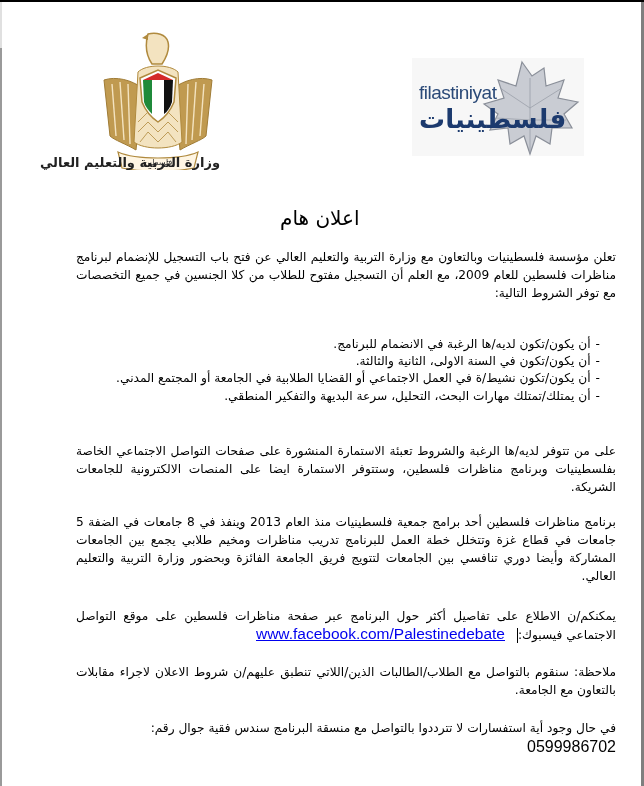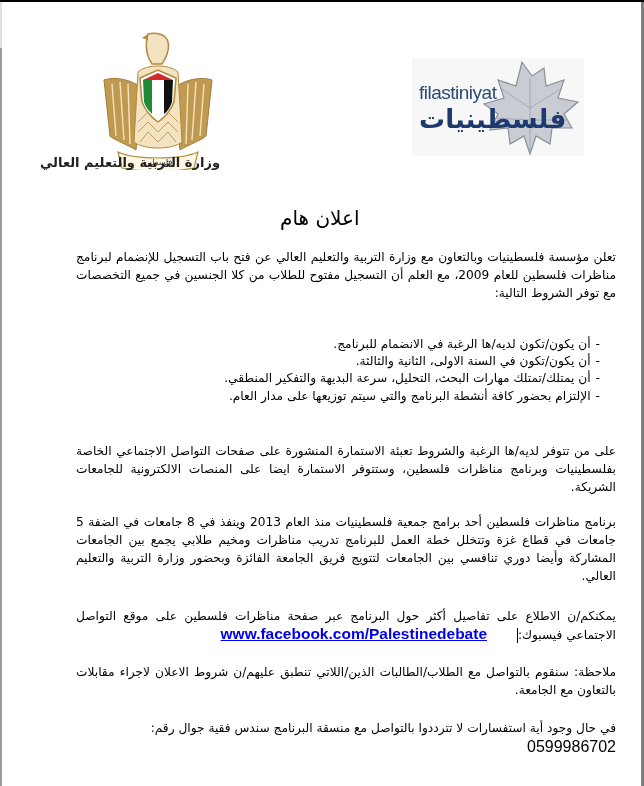--- a/index.html
+++ b/index.html
@@ -22,21 +22,21 @@
     .title { position: absolute; left: 280px; top: 206px; width: 120px; text-align: left; direction: rtl; font-size: 20px; }
 
     .para { position: absolute; right: 28px; direction: rtl; text-align: justify; text-align-last: right; font-family: "DejaVu Sans", sans-serif; font-size: 12.2px; line-height: 18px; margin: 0; }
     .p1 { top: 248px; width: 540px; }
     .conditions { position: absolute; right: 28px; top: 320px; width: 560px; direction: rtl; list-style: none; margin: 16px; padding: 0; font-size: 12.2px; line-height: 17.2px; }
     .conditions li { white-space: nowrap; }
     .conditions li .dash { margin-left: 5px; }
     .p2 { top: 442px; width: 540px; }
     .p3 { top: 513px; width: 540px; }
     .p4 { top: 607px; width: 540px; }
-    .link { color: #0000ee; text-decoration: underline; font-family: "Liberation Sans", sans-serif; font-size: 15.5px; direction: ltr; unicode-bidi: embed; margin-right: 26px; font-weight: bold; }
+    .link { color: #0000ee; text-decoration: underline; font-family: "Liberation Sans", sans-serif; font-size: 15.5px; direction: ltr; unicode-bidi: embed; margin-right: 8px; }
     .cursor { display: inline-block; width: 1px; height: 15px; background: #000; vertical-align: middle; }
     .p5 { top: 663px; width: 540px; }
     .p6 { top: 719px; width: 540px; }
     .phone { display: block; font-family: "Liberation Sans", sans-serif; font-size: 16px; direction: ltr; text-align: right; line-height: 20px; }
   </style>
 </head>
 <body>
 
 <div class="page">
   <div class="topline"></div>
@@ -91,22 +91,22 @@
   <div class="fil-latin">filastiniyat</div>
   <div class="fil-arabic">فلسطينيات</div>
 
   <div class="title">اعلان هام</div>
 
   <p class="para p1">تعلن مؤسسة فلسطينيات وبالتعاون مع وزارة التربية والتعليم العالي عن فتح باب التسجيل للإنضمام لبرنامج مناظرات فلسطين للعام 2009، مع العلم أن التسجيل مفتوح للطلاب من كلا الجنسين في جميع التخصصات مع توفر الشروط التالية:</p>
 
   <ul class="conditions">
     <li><span class="dash">-</span><span>أن يكون/تكون لديه/ها الرغبة في الانضمام للبرنامج.</span></li>
     <li><span class="dash">-</span><span>أن يكون/تكون في السنة الاولى، الثانية والثالثة.</span></li>
+    <li><span class="dash">-</span><span>أن يكون/تكون نشيط/ة في العمل الاجتماعي أو القضايا الطلابية في الجامعة أو المجتمع المدني.</span></li>
     <li><span class="dash">-</span><span>أن يمتلك/تمتلك مهارات البحث، التحليل، سرعة البديهة والتفكير المنطقي.</span></li>
-    <li><span class="dash">-</span><span>الإلتزام بحضور كافة أنشطة البرنامج والتي سيتم توزيعها على مدار العام.</span></li>
   </ul>
 
   <p class="para p2">على من تتوفر لديه/ها الرغبة والشروط تعبئة الاستمارة المنشورة على صفحات التواصل الاجتماعي الخاصة بفلسطينيات وبرنامج مناظرات فلسطين، وستتوفر الاستمارة ايضا على المنصات الالكترونية للجامعات الشريكة.</p>
 
   <p class="para p3">برنامج مناظرات فلسطين أحد برامج جمعية فلسطينيات منذ العام 2013 وينفذ في 8 جامعات في الضفة 5 جامعات في قطاع غزة وتتخلل خطة العمل للبرنامج تدريب مناظرات ومخيم طلابي يجمع بين الجامعات المشاركة وأيضا دوري تنافسي بين الجامعات لتتويج فريق الجامعة الفائزة وبحضور وزارة التربية والتعليم العالي.</p>
 
   <p class="para p4">
     <span>يمكنكم/ن الاطلاع على تفاصيل أكثر حول البرنامج عبر صفحة مناظرات فلسطين على موقع التواصل الاجتماعي فيسبوك:</span><span class="cursor"></span>
     <a class="link" href="#">www.facebook.com/Palestinedebate</a>
   </p>

